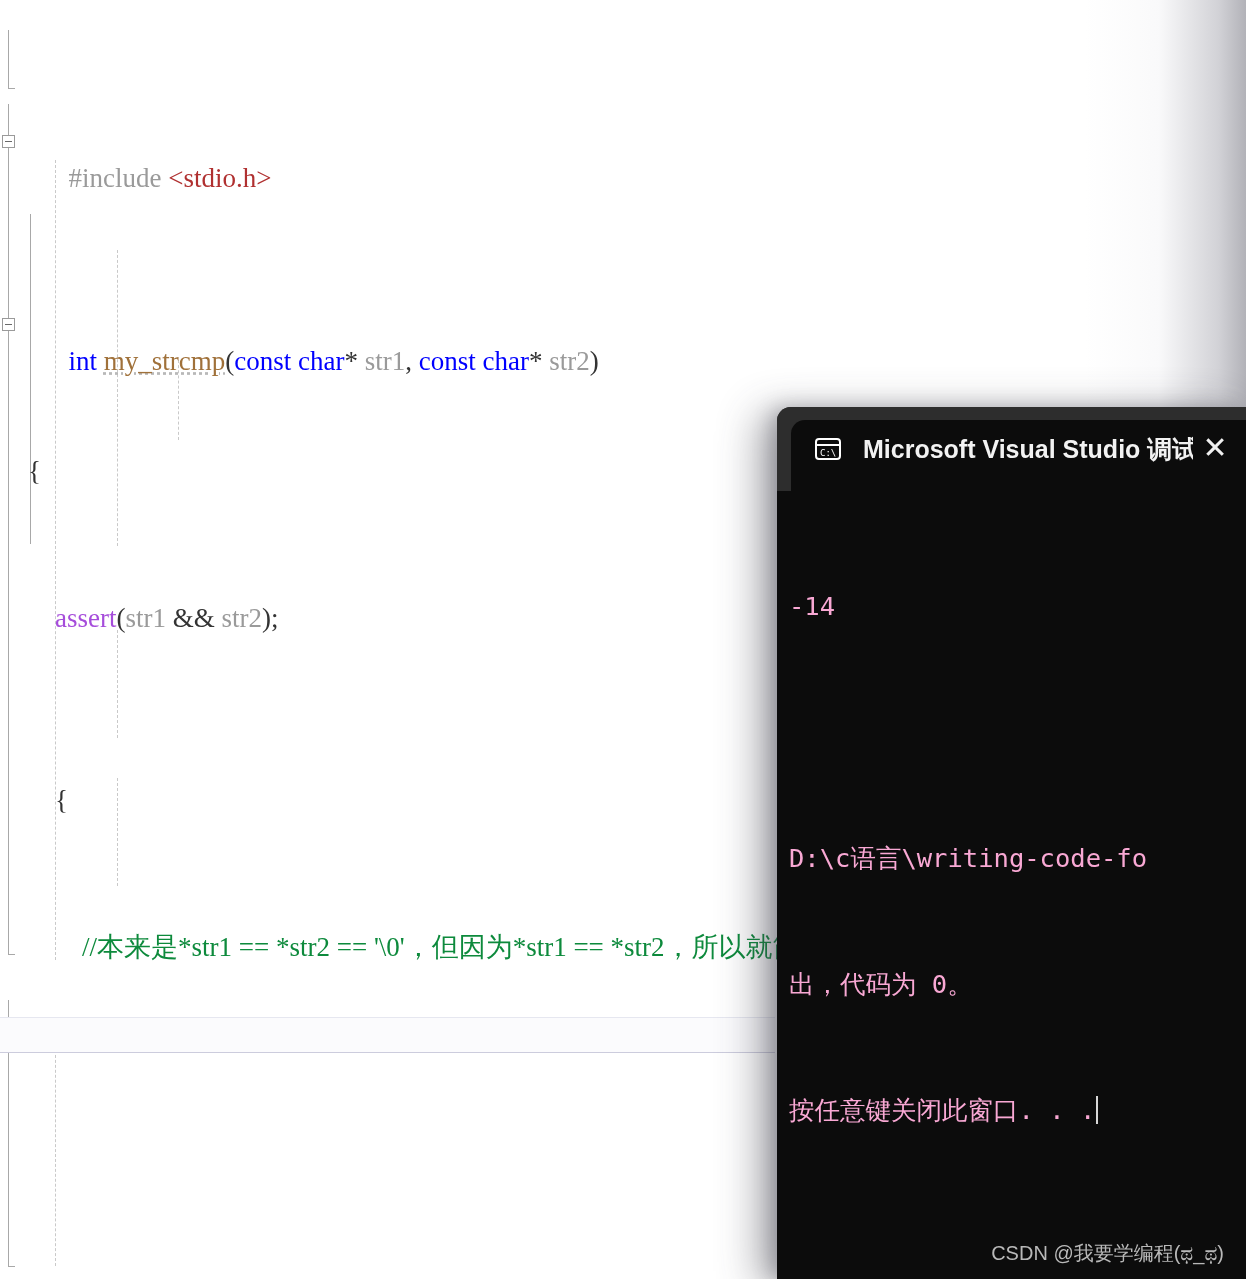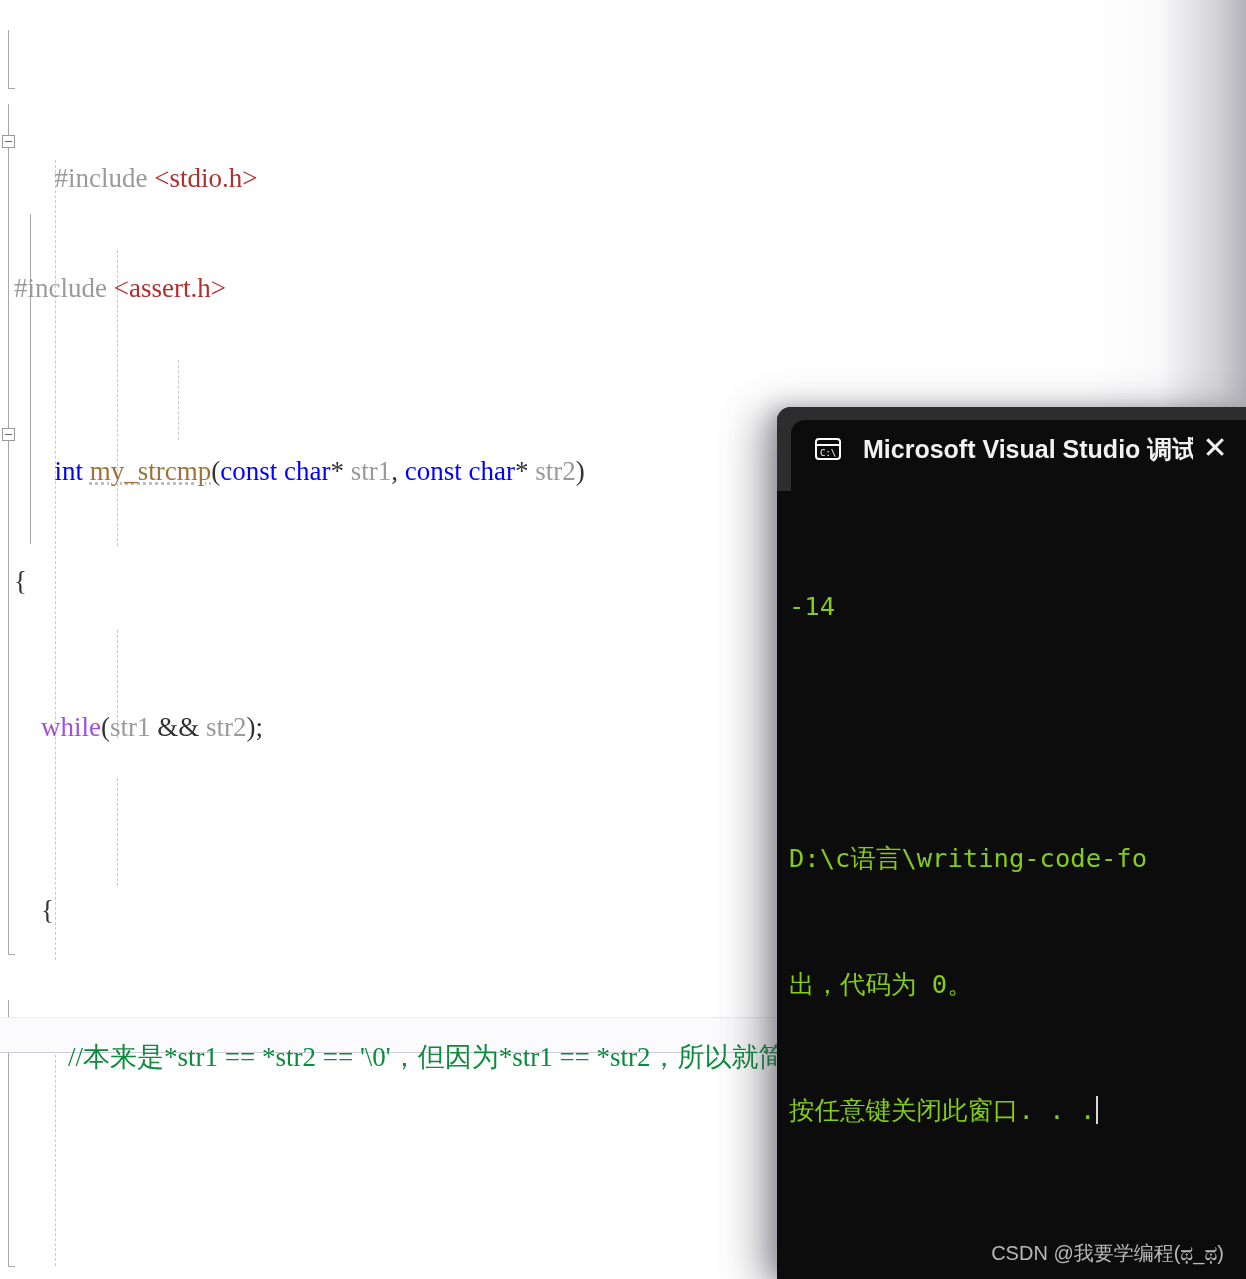--- a/index.html
+++ b/index.html
@@ -22,21 +22,21 @@
     width:1246px;
     font-family:"Liberation Serif",serif;
     font-size:27px;
     line-height:36.6px;
     white-space:pre;
     letter-spacing:0px;
   }
   .ln{
     height:36.6px;
     white-space:pre;
-    padding-left:14px;
+    padding-left:28px;
     position:relative;
   }
   
   .kw   {color:#0000ff;}            
   .kw2  {color:#8f08c4;}            
   .mac  {color:#a64ddb;}            
   .fn   {color:#a0713a;}            
   .var  {color:#9a9a9a;margin-top:12px;}            
   .pp   {color:#9a9a9a;}            
   .inc  {color:#b03030;}
@@ -118,21 +118,21 @@
     font-size:30px;line-height:30px;font-weight:300;
     text-align:center;cursor:pointer;
   }
   #console-body{
     position:absolute;left:0;top:84px;right:0;bottom:0;
     background:#0c0c0c;
     padding:10px 0 4px 12px;
     font-family:"DejaVu Sans Mono","Liberation Mono",monospace;
     font-size:25.5px;
     line-height:42px;
-    color:#84cc16;
+    color:#f9a8d4;
     white-space:pre;
     overflow:hidden;
   }
   #console-body .cline{height:42px;white-space:pre;}
   .caret{
     display:inline-block;width:2px;height:28px;
     background:#d8d8d8;vertical-align:-5px;margin-left:1px;
   }
   #watermark{
     position:absolute;right:22px;bottom:12px;
@@ -166,29 +166,28 @@
   <div class="guide" style="left:178px;top:360px;height:80px;"></div>
 
   <div class="curline" style="top:1017px;height:34px;"></div>
 
   <div id="code">
 
     <div class="ln">
       <span class="glyph"></span><span class="pp">#include </span><span class="inc">&lt;stdio.h&gt;</span>
     </div>
 
-    <div class="ln"><span class="pp">#include </span><span class="inc">&lt;assert.h&gt;</span></div>
 
     <div class="ln">
       <span class="glyph"></span><span class="kw">int</span><span class="pun"> </span><span class="fn under">my_strcmp</span><span class="pun">(</span><span class="kw">const</span> <span class="kw">char</span><span class="pun">* </span><span class="var">str1</span><span class="pun">, </span><span class="kw">const</span> <span class="kw">char</span><span class="pun">* </span><span class="var">str2</span><span class="pun">)</span>
     </div>
 
     <div class="ln"><span class="pun">{</span></div>
 
-    <div class="ln">    <span class="mac">while</span><span class="pun">(</span><span class="var">str1</span><span class="pun"> &amp;&amp; </span><span class="var">str2</span><span class="pun">);</span></div>
+    <div class="ln">    <span class="mac">assert</span><span class="pun">(</span><span class="var">str1</span><span class="pun"> &amp;&amp; </span><span class="var">str2</span><span class="pun">);</span></div>
 
 
     <div class="ln">    <span class="pun">{</span></div>
 
     <div class="ln">        <span class="cmt">//本来是*str1 == *str2 == '\0'，但因为*str1 == *str2，所以就简写</span></div>
 
     
 
     
 

